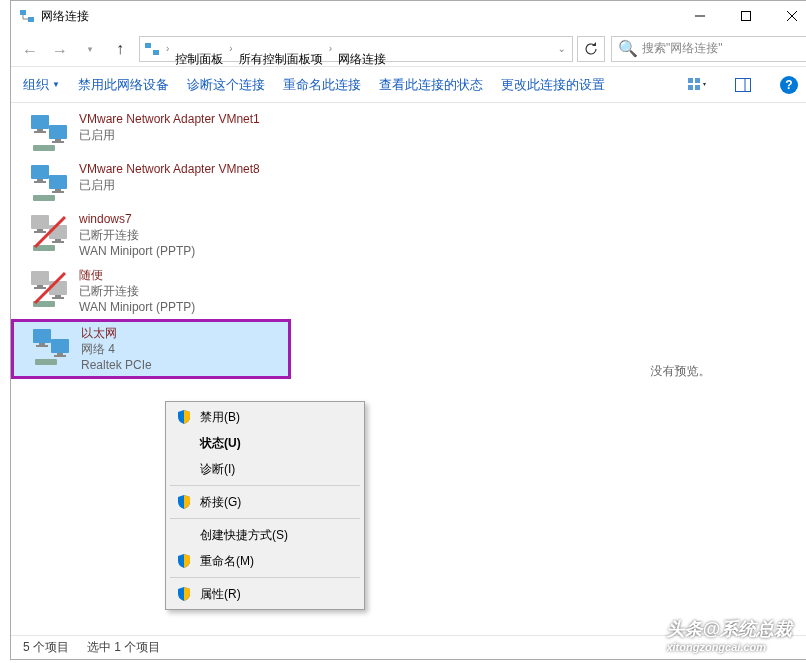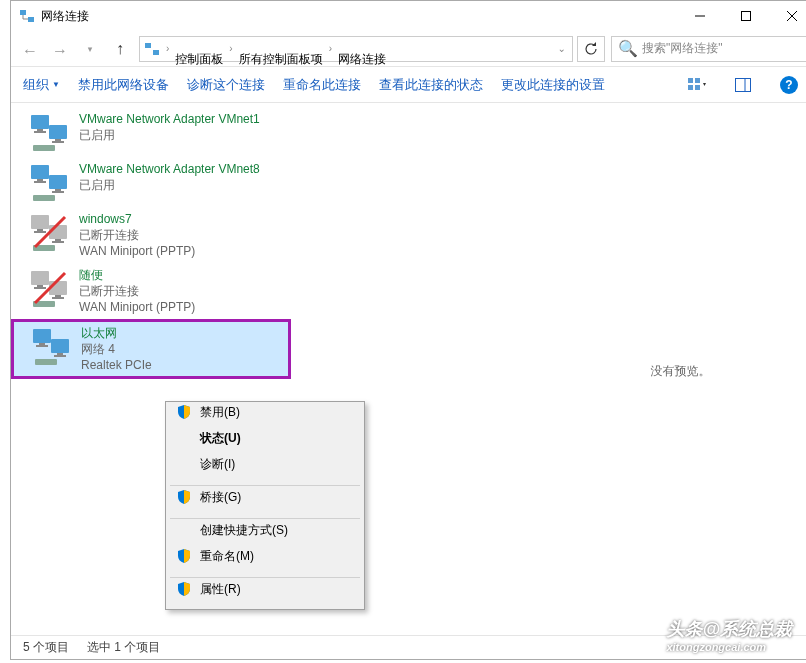--- a/index.html
+++ b/index.html
@@ -34,26 +34,26 @@
 .help-icon { width: 18px; height: 18px; border-radius: 50%; background: #0078d7; color: #fff; font-size: 12px; font-weight: bold; display: flex; align-items: center; justify-content: center; }
 
 .content { display: flex; height: 532px; }
 .list-pane { width: 535px; padding: 4px 0; }
 .preview-pane { flex: 1; display: flex; align-items: flex-start; justify-content: center; padding-top: 260px; font-size: 12px; color: #666; }
 
 .conn-item { display: flex; padding: 4px 8px 4px 18px; width: 280px; }
 .conn-item.selected { background: #cce8ff; border: 3px solid #a21caf; padding: 3px 7px 3px 17px; }
 .conn-icon { width: 42px; height: 42px; margin-right: 8px; flex-shrink: 0; }
 .conn-text { display: flex; flex-direction: column; font-size: 12px; line-height: 16px; overflow: hidden; }
-.conn-name { color: #15803d; white-space: nowrap; }
+.conn-name { color: #7f1d1d; white-space: nowrap; }
 .conn-status { color: #666; white-space: nowrap; }
 .conn-device { color: #666; white-space: nowrap; }
 
 .context-menu { position: absolute; left: 154px; top: 400px; width: 200px; background: #f0f0f0; border: 1px solid #a0a0a0; box-shadow: 3px 3px 5px rgba(0,0,0,0.25); padding: 2px; }
-.menu-item { height: 26px; display: flex; align-items: flex-start; padding-left: 32px; font-size: 12px; color: #000; position: relative; }
+.menu-item { height: 26px; display: flex; align-items: center; padding-left: 32px; font-size: 12px; color: #000; position: relative; }
 .menu-item.disabled { color: #888; }
 .menu-item .shield { position: absolute; left: 8px; width: 16px; height: 16px; }
 .menu-sep { height: 1px; background: #d0d0d0; margin: 3px 2px; }
 .menu-item.bold { font-weight: bold; }
 
 .statusbar { position: absolute; bottom: 0; left: 0; right: 0; height: 24px; border-top: 1px solid #e5e5e5; display: flex; align-items: center; padding: 0 12px; font-size: 12px; color: #444; gap: 18px; }
 
 .watermark { position: absolute; right: 14px; bottom: 10px; font-size: 18px; color: #fff; text-shadow: 0 0 3px rgba(0,0,0,0.7); font-style: italic; font-weight: bold; }
 .watermark .sub { font-size: 11px; display: block; }
 

